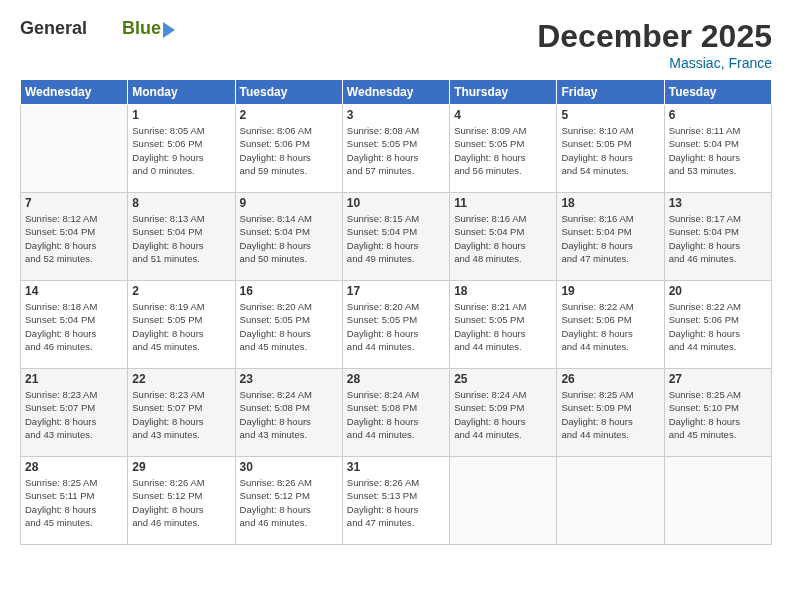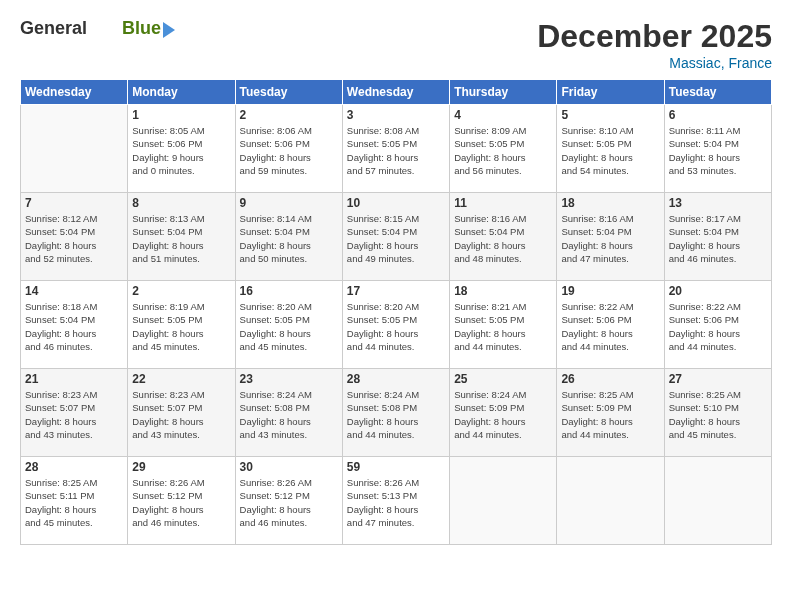--- a/index.html
+++ b/index.html
@@ -349,21 +349,21 @@
 and 46 minutes.</div>
           </td>
           <td>
             <div class="day-number">30</div>
             <div class="day-info" style="white-space: pre-line;">Sunrise: 8:26 AM
 Sunset: 5:12 PM
 Daylight: 8 hours
 and 46 minutes.</div>
           </td>
           <td>
-            <div class="day-number">59</div>
+            <div class="day-number">31</div>
             <div class="day-info" style="white-space: pre-line;">Sunrise: 8:26 AM
 Sunset: 5:13 PM
 Daylight: 8 hours
 and 47 minutes.</div>
           </td>
           <td class="empty-cell"></td>
           <td class="empty-cell"></td>
           <td class="empty-cell"></td>
         </tr>
       </tbody>

